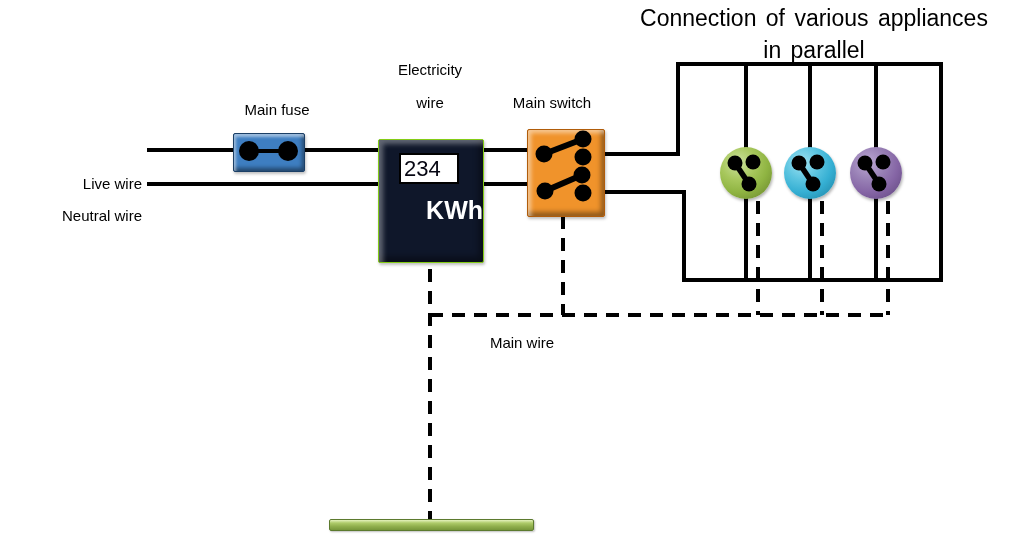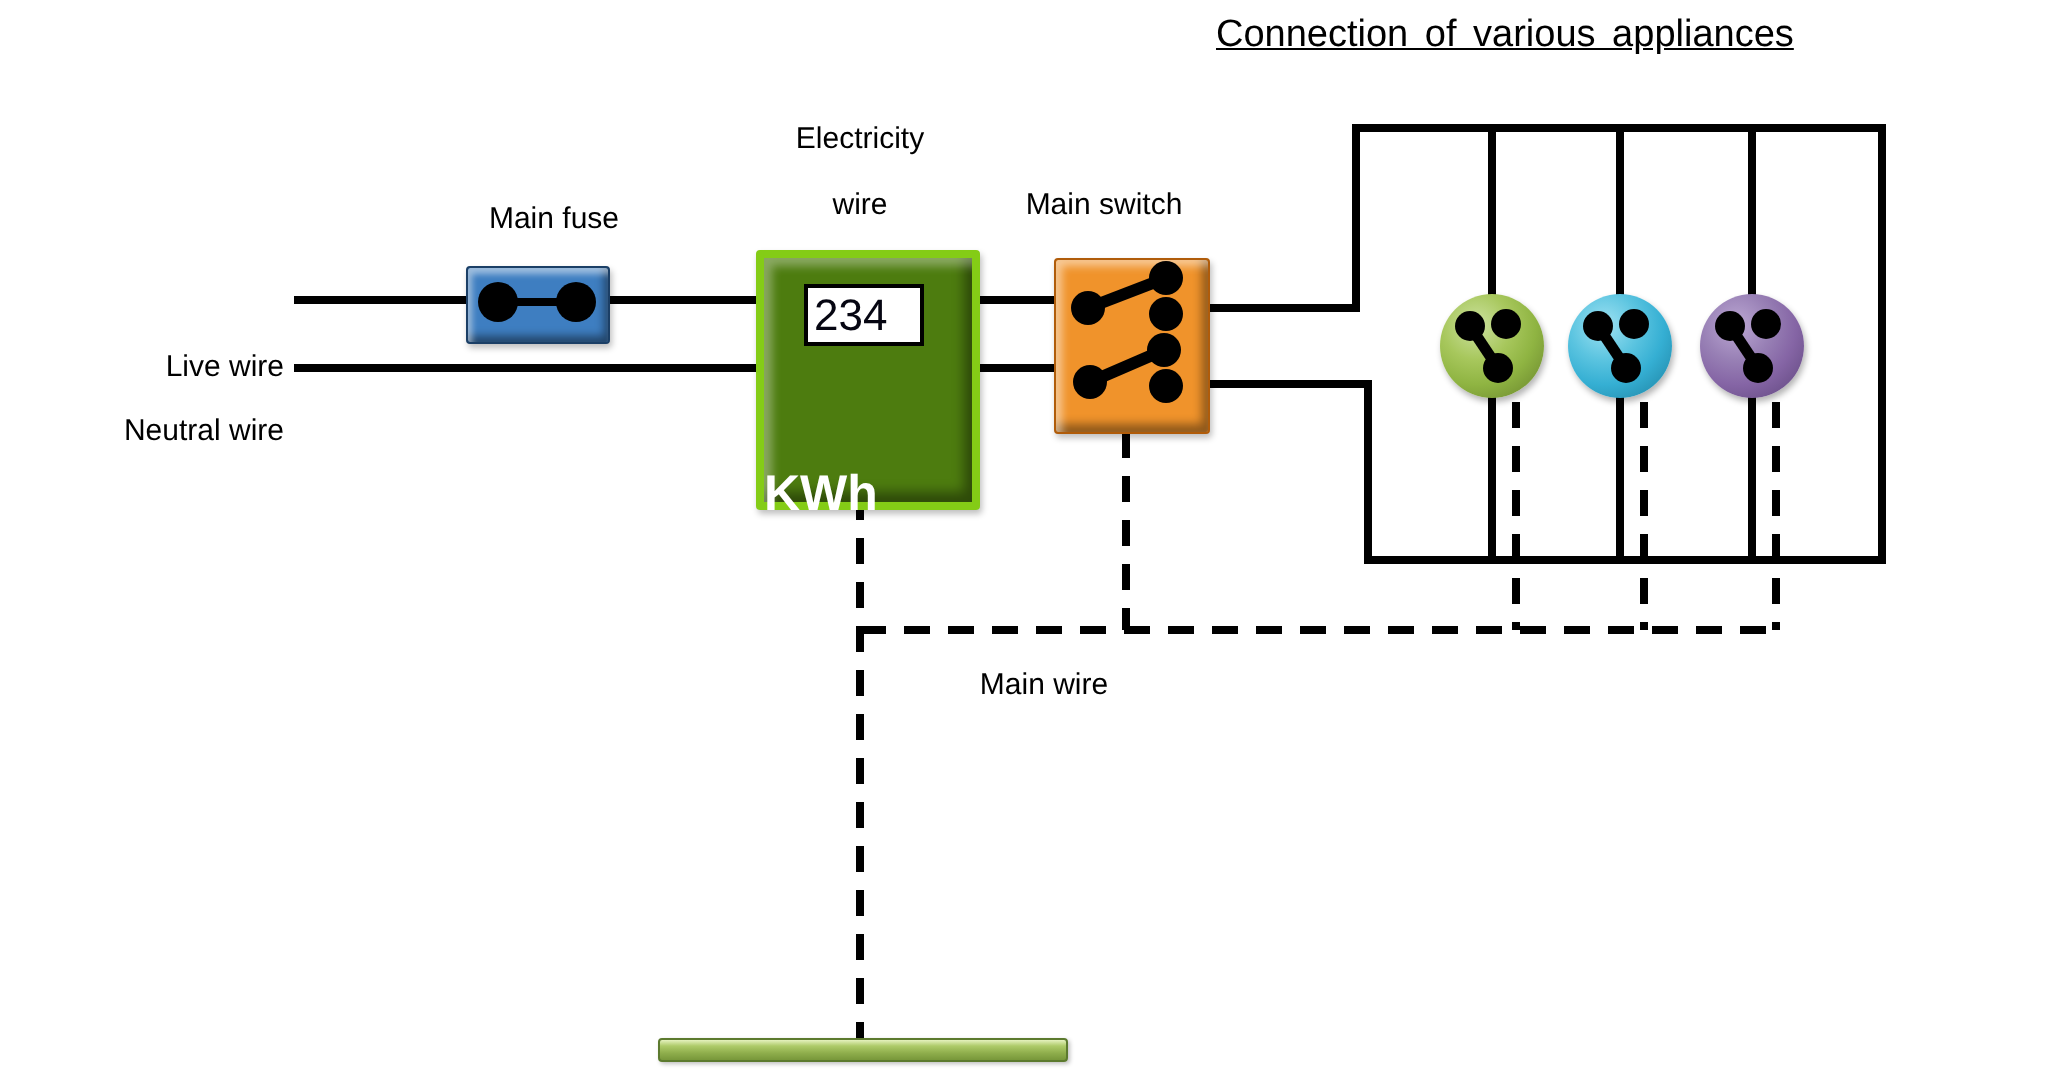--- a/index.html
+++ b/index.html
@@ -7,42 +7,42 @@
     position:relative;width:1024px;height:540px;background:#ffffff;
     font-family:"Liberation Sans", sans-serif;color:#000;overflow:hidden;
   }
   .lbl{
     position:absolute;font-size:15px;line-height:26px;color:#000;
     white-space:nowrap;
   }
   .center{text-align:center;}
   .right{text-align:right;margin-top:37px;}
   #title{
-    position:absolute;left:608px;top:2px;width:412px;
-    font-size:19px;line-height:32px;word-spacing:3px;text-decoration:underline;
+    position:absolute;left:608px;top:2px;width:412px;text-align:center;
+    font-size:23px;line-height:32px;word-spacing:3px;
   }
   #wire-layer{position:absolute;left:0;top:0;z-index:1;}
   .comp{position:absolute;z-index:2;}
   #fuse-box{
     left:233px;top:133px;width:70px;height:37px;background:#3E7EC1;
     border:1px solid #1b3f66;border-radius:2px;
     box-shadow:inset 2px 3px 3px rgba(255,255,255,.5), inset -2px -3px 4px rgba(0,0,0,.45), 1px 2px 3px rgba(0,0,0,.25);
   }
   #meter-box{
-    left:378px;top:125px;width:104px;height:122px;background:#4d7c0f;
-    border:4px solid #84cc16;border-radius:2px;
+    left:378px;top:139px;width:104px;height:122px;background:#0f172a;
+    border:1px solid #84cc16;border-radius:2px;
     box-shadow:inset 4px 4px 5px rgba(255,255,255,.35), inset -4px -5px 6px rgba(0,0,0,.4), 1px 2px 3px rgba(0,0,0,.25);
   }
   #meter-display{
     position:absolute;left:20px;top:13px;width:53px;height:27px;background:#fff;
     border:2px solid #000;font-size:22px;line-height:27px;padding-left:3px;color:#060612;
   }
   #meter-unit{
-    position:absolute;left:0;top:56px;width:100%;text-align:left;
-    font-size:25px;font-weight:bold;color:#fff;margin-top:48px;
+    position:absolute;left:0;top:56px;width:100%;text-align:right;
+    font-size:25px;font-weight:bold;color:#fff;
   }
   #switch-box{
     left:527px;top:129px;width:76px;height:86px;background:#F0932B;
     border:1px solid #b05c0a;border-radius:2px;
     box-shadow:inset 3px 3px 4px rgba(255,255,255,.5), inset -3px -4px 5px rgba(0,0,0,.4), 1px 2px 3px rgba(0,0,0,.25);
   }
   .appliance{
     position:absolute;z-index:2;width:52px;height:52px;border-radius:50%;
     box-shadow:1px 2px 3px rgba(0,0,0,.3);
   }
@@ -89,20 +89,21 @@
   </svg>
 
   <div class="lbl right" style="left:20px;top:134px;width:122px;">Live wire</div>
   <div class="lbl right" style="left:0px;top:166px;width:142px;">Neutral wire</div>
   <div class="lbl center" style="left:197px;top:97px;width:160px;">Main fuse</div>
   <div class="lbl center" style="left:350px;top:57px;width:160px;">Electricity</div>
   <div class="lbl center" style="left:350px;top:90px;width:160px;">wire</div>
   <div class="lbl center" style="left:472px;top:90px;width:160px;">Main switch</div>
   <div id="title">
     <div>Connection of various appliances</div>
+    <div>in parallel</div>
   </div>
   <div class="lbl center" style="left:452px;top:330px;width:140px;">Main wire</div>
 
   <div id="fuse-box" class="comp">
     <svg width="70" height="37" viewBox="0 0 70 37">
       <line x1="15" y1="17" x2="54" y2="17" stroke="#000" stroke-width="4"></line>
       <circle cx="15" cy="17" r="10" fill="#000"></circle>
       <circle cx="54" cy="17" r="10" fill="#000"></circle>
     </svg>
   </div>

